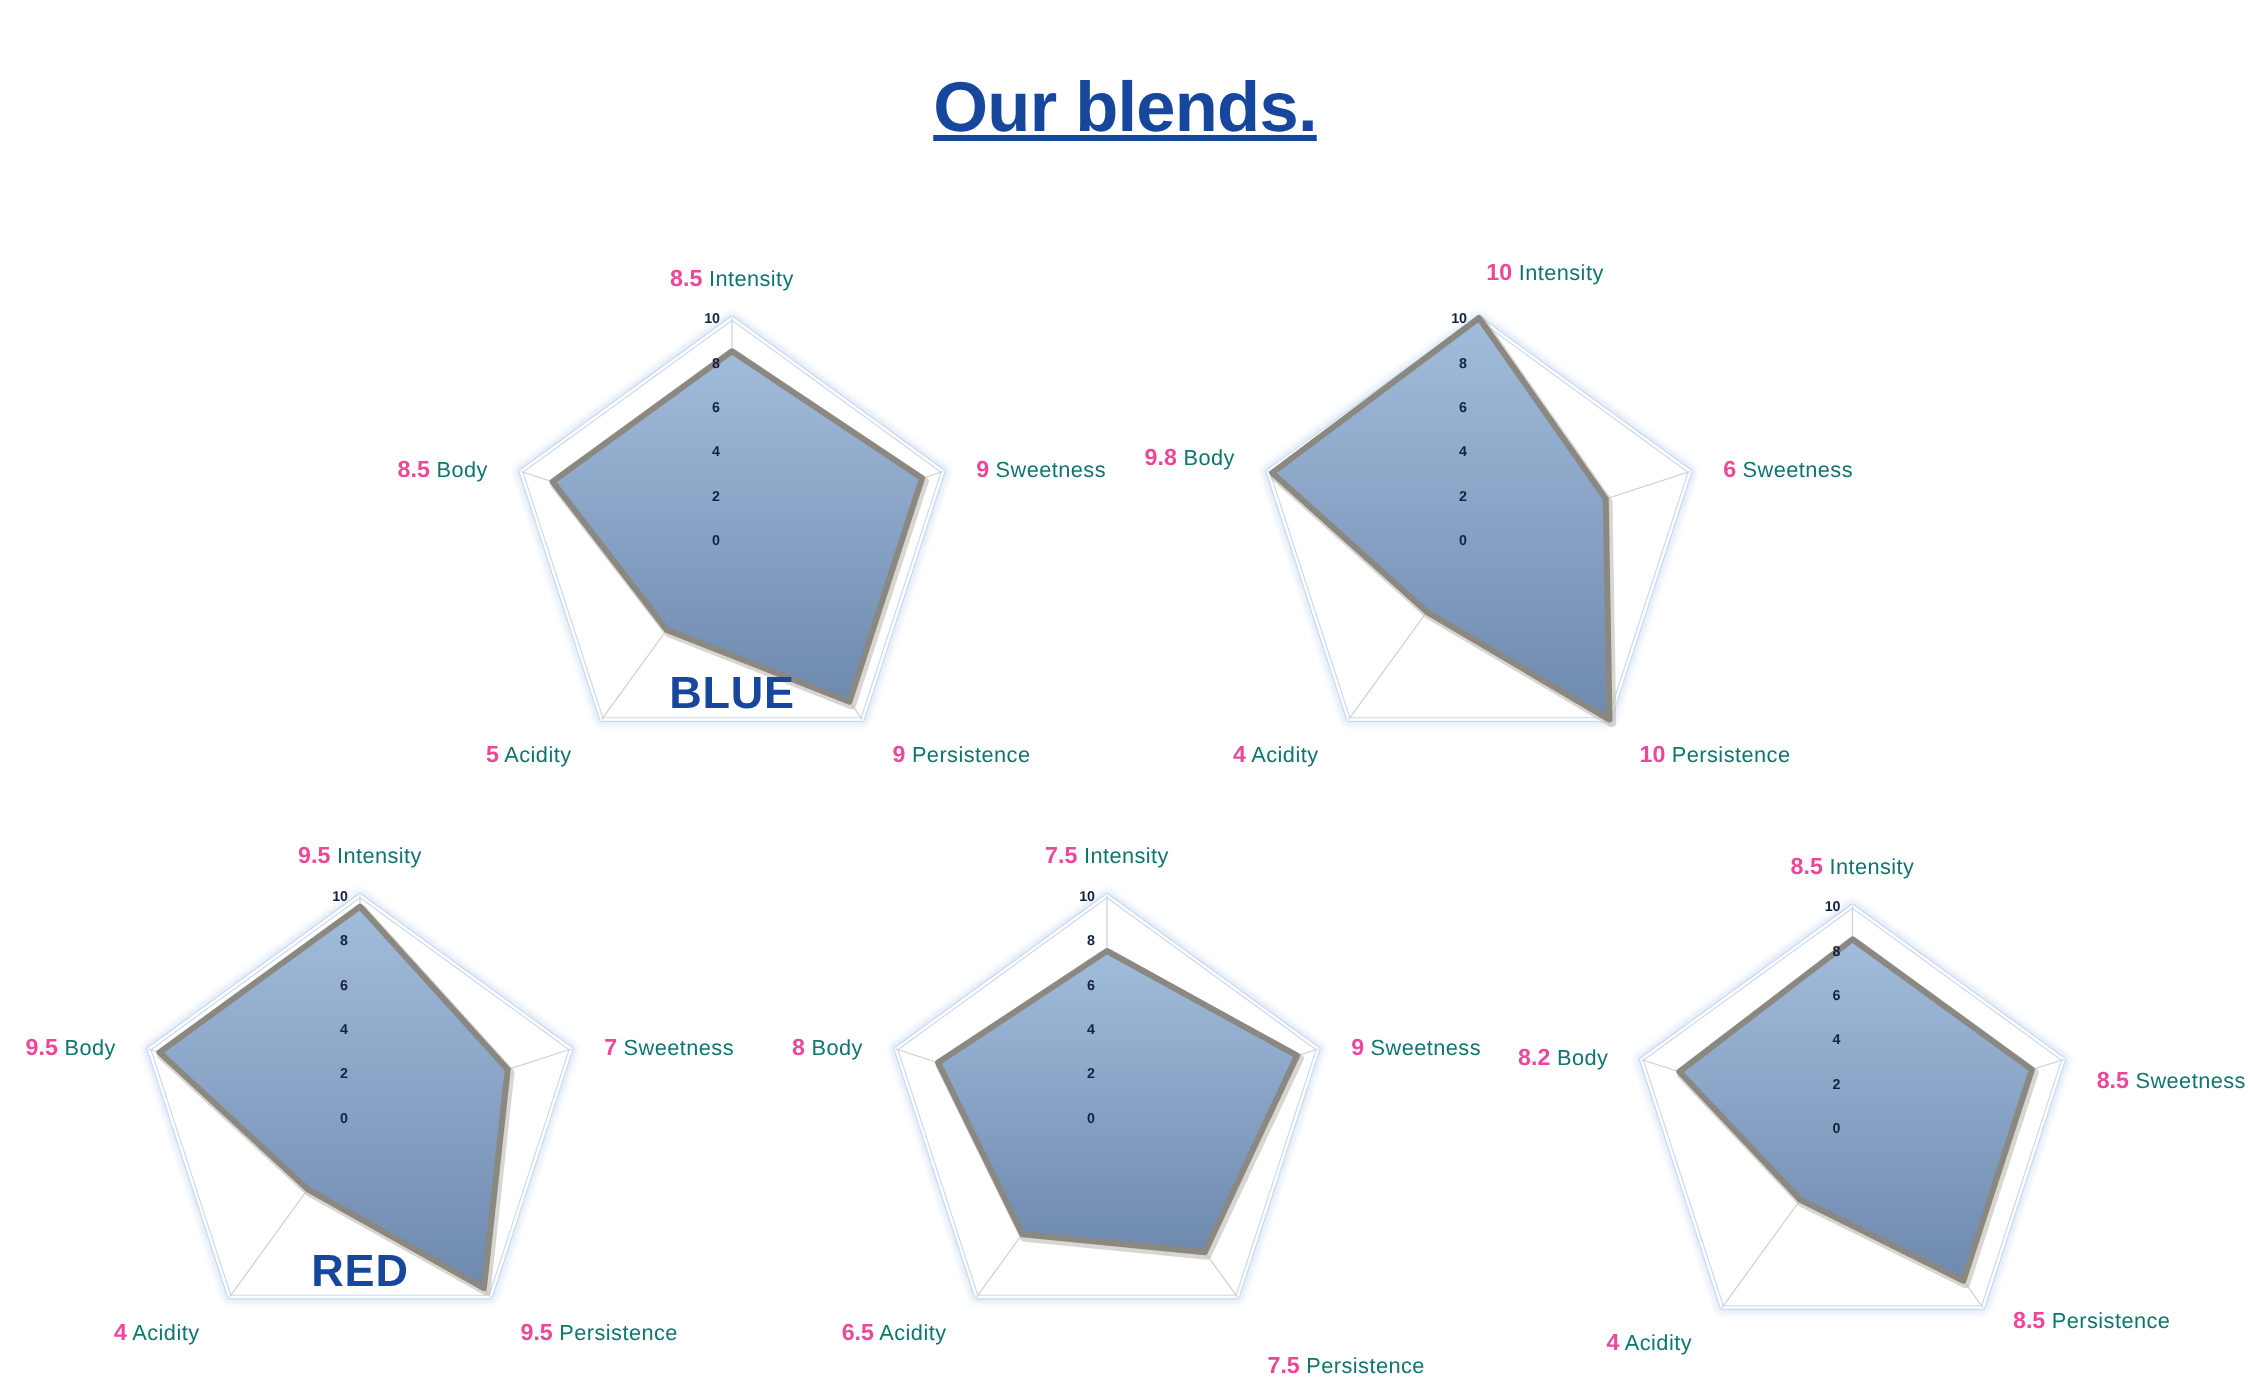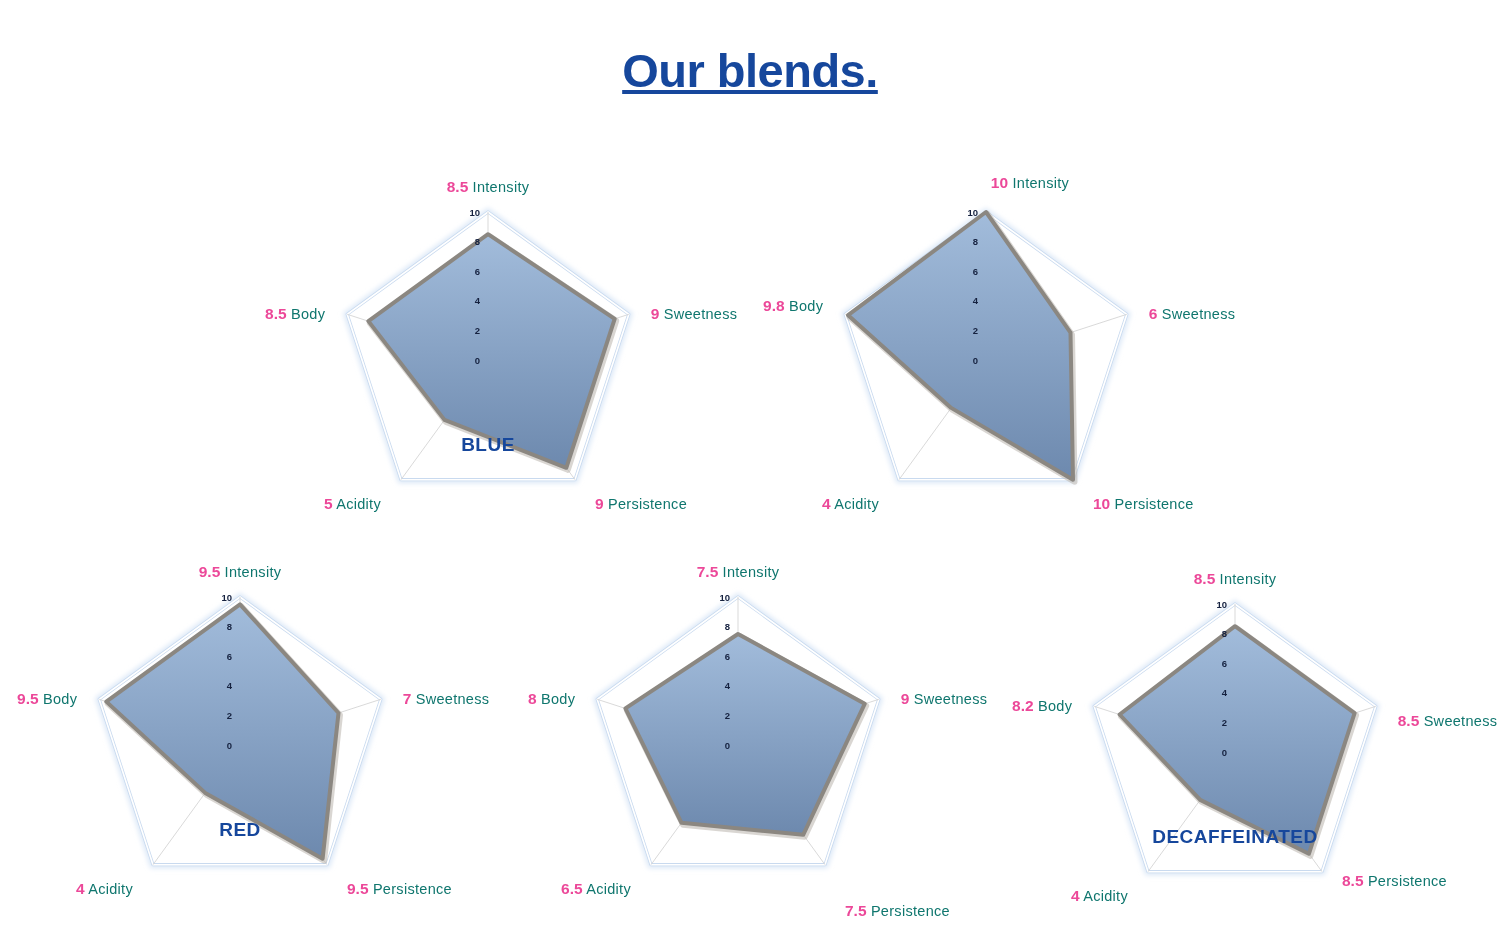--- a/index.html
+++ b/index.html
@@ -39,24 +39,25 @@
   .chart-svg {
     position: absolute;
     left: 0;
     top: 0;
   }
   .blend-name {
     position: absolute;
     left: 0;
     width: 500px;
     text-align: center;
-    font-size: 19px;
+    font-size: 30px;
     font-weight: bold;
     color: #16479c;
     letter-spacing: 0.5px;
+    margin-top: 12px;
   }
   .axis-label {
     position: absolute;
     white-space: nowrap;
     font-size: 14.5px;
     line-height: 1;
   }
   .axis-label .val {
     font-weight: bold;
     color: #ec4899;
@@ -249,15 +250,14 @@
         <text x="242" y="172.7" text-anchor="end" class="tick-lbl" fill="#15213f">6</text>
         <text x="242" y="202.3" text-anchor="end" class="tick-lbl" fill="#15213f">4</text>
         <text x="242" y="231.9" text-anchor="end" class="tick-lbl" fill="#15213f">2</text>
         <text x="242" y="261.5" text-anchor="end" class="tick-lbl" fill="#15213f">0</text>
       </svg>
       <div class="axis-label lbl-top" style="left: 250px; top: 92px;"><span class="val">8.5</span><span class="nm"> Intensity</span></div>
       <div class="axis-label lbl-right" style="left: 412.756px; top: 227px;"><span class="val">8.5</span><span class="nm"> Sweetness</span></div>
       <div class="axis-label lbl-br" style="left: 356.992px; top: 379px;"><span class="val">8.5</span><span class="nm"> Persistence</span></div>
       <div class="axis-label lbl-bl" style="left: 143.008px; top: 393.735px;"><span class="val">4</span><span class="nm"> Acidity</span></div>
       <div class="axis-label lbl-left" style="left: 87.2436px; top: 212.265px;"><span class="val">8.2</span><span class="nm"> Body</span></div>
-      <div class="blend-name" style="top: 332px;">DECAFFEINATED</div>
     </div>
   </div>
 
 </body></html>

